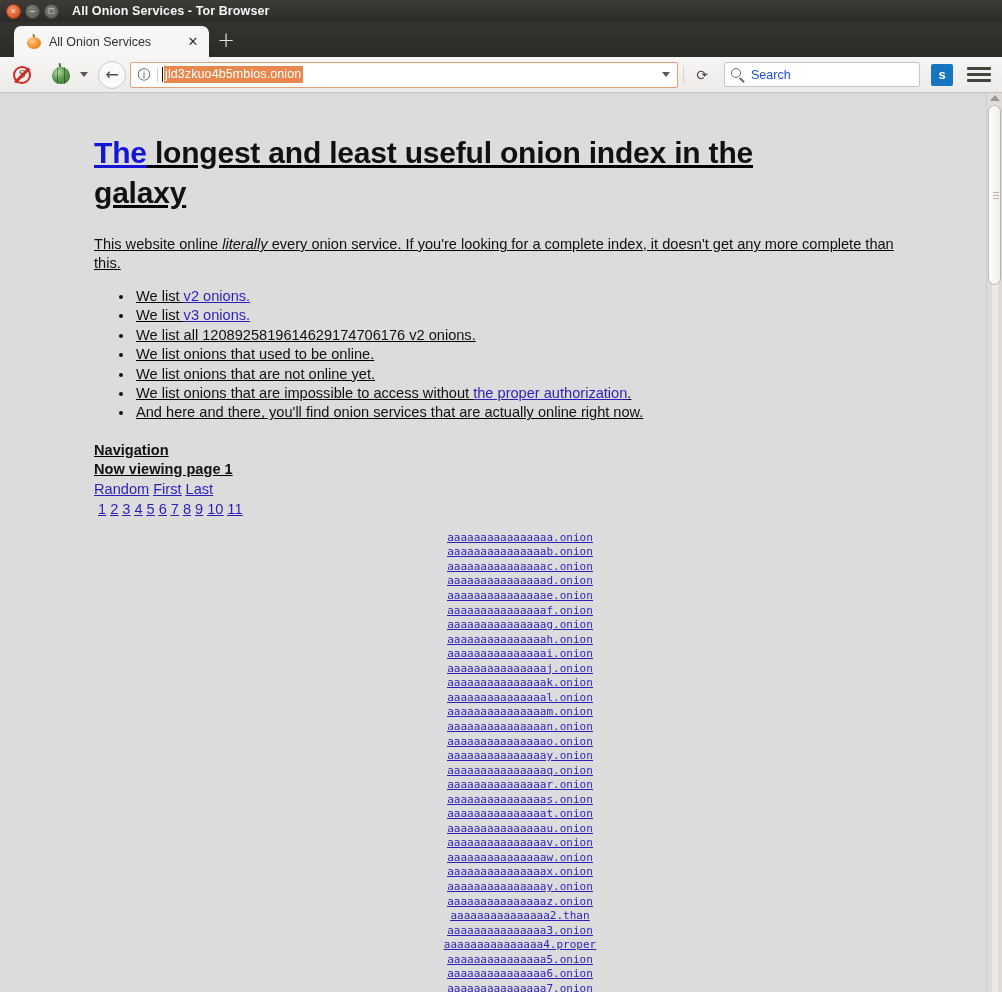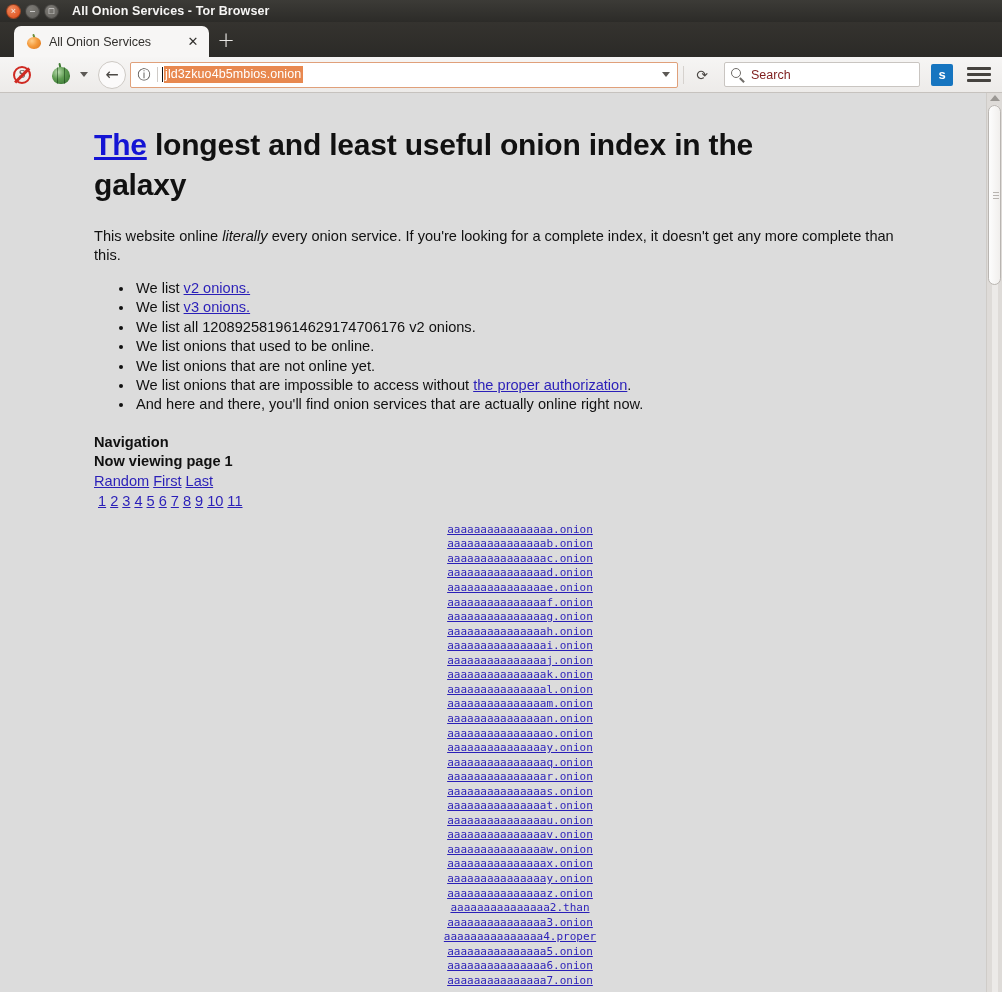--- a/index.html
+++ b/index.html
@@ -188,42 +188,43 @@
     width: 14px; height: 14px; margin-right: 6px; position: relative; flex:0 0 14px;
   }
   .search-icon .lens {
     position:absolute; left:0; top:0; width:10px;height:10px;border-radius:50%;
     border:1.6px solid #6f6c68;
   }
   .search-icon .handle {
     position:absolute; left:8.5px; top:9px; width:5.5px; height:1.6px;
     background:#6f6c68; transform: rotate(45deg); transform-origin: left center;
   }
-  .search-ph { font-size:12.5px; color:#7f1d1d; }
+  .search-ph { font-size:12.5px; color:#1d4ed8; }
 
   .ext-btn {
     width: 22px; height: 22px; margin-left: 11px; border-radius: 2px;
     background: #1675c0; color:#fff; font-size: 13px; font-weight: bold;
     display:flex; align-items:center; justify-content:center;
     font-family: "Liberation Sans", sans-serif;
   }
   .hamburger { width: 24px; margin-left: 14px; margin-right:2px; }
   .hamburger span {
     display:block; height:2.5px; background:#46433f; margin: 3.5px 0; border-radius:1px;
   }
 
   
   .content {
     position: absolute; top: 93px; left: 0;
     width: 1002px; height: 899px;
     background: #dcdcdc; overflow: hidden;
   }
   .page {
     position: absolute; top:0; left:0; width: 986px; height: 899px;
-    padding: 0 0 0 0;
+    padding: 8px 0 0 0;
+    text-decoration: underline;
   }
   .page-inner { padding: 16px 40px 0 94px; }
 
   h1.title {
     font-size: 30px; line-height: 40px;
     color: #111111; font-weight: bold;
     margin: 16px 0 0 0; max-width: 730px;
     letter-spacing: -.2px;
   }
   h1.title a { color: #1414d4; text-decoration: underline; }

